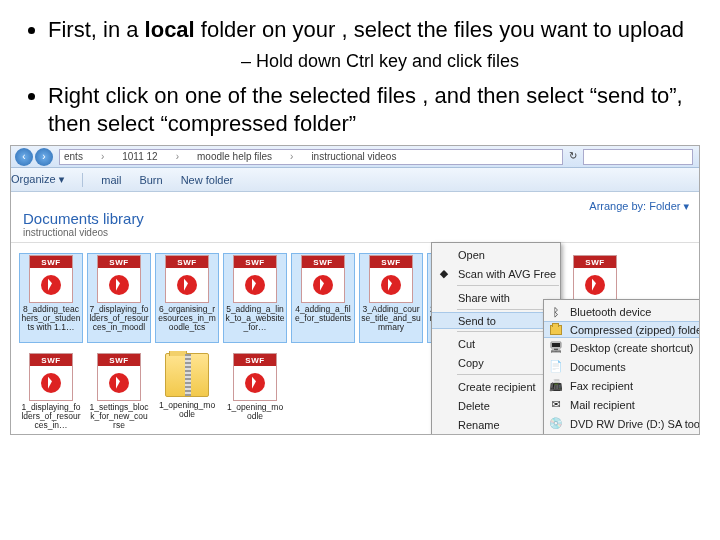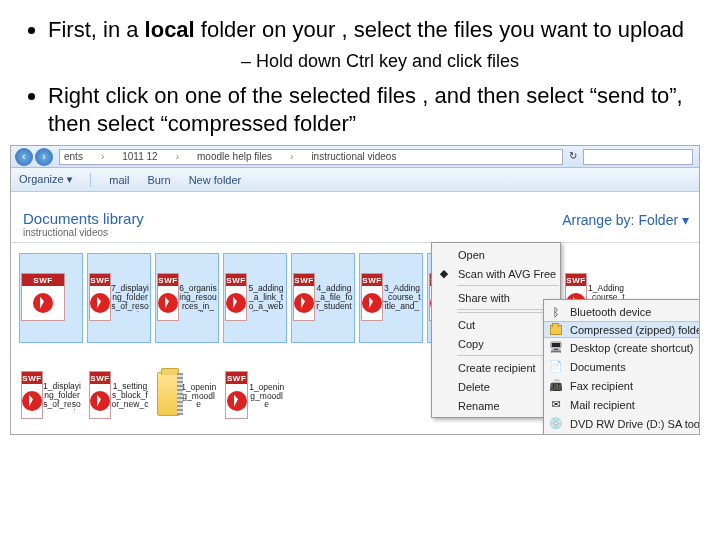--- a/index.html
+++ b/index.html
@@ -14,30 +14,30 @@
 
   .screenshot { position:relative; margin:8px 10px 0 10px; height:290px; width:690px; border:1px solid #aaa; background:#fff; overflow:hidden; font-family:"Segoe UI",Tahoma,sans-serif; }
 
   .navbar { height:22px; background:linear-gradient(#e9f1fb,#d4e4f7); border-bottom:1px solid #a9c0db; display:flex; align-items:center; font-size:10px; color:#333; padding:0 4px; }
   .navbtn { width:18px; height:18px; border-radius:9px; background:radial-gradient(#6faeea,#2b6cb3); margin-right:2px; display:flex; align-items:center; justify-content:center; color:#fff; font-size:10px; }
   .breadcrumb { flex:1; height:16px; border:1px solid #aac; background:#fff; margin:0 4px; display:flex; align-items:center; padding:0 4px; gap:16px; color:#444; }
   .breadcrumb .sep::after { content:"›"; color:#888; margin:0 2px; }
   .searchbox { width:110px; height:16px; border:1px solid #aac; background:#fff; margin-right:2px; }
   .navicons span { display:inline-block; width:14px; height:14px; margin-left:2px; }
 
-  .toolbar { height:24px; background:linear-gradient(#f0f6fd,#dce8f6); border-bottom:1px solid #b7cadf; display:flex; align-items:center; font-size:11px; color:#2a4d7c; padding:0 8px; gap:18px; }
+  .toolbar { height:24px; background:linear-gradient(#f0f6fd,#dce8f6); border-bottom:1px solid #b7cadf; display:flex; align-items:center; font-size:11px; color:#2a4d7c; padding:0 0; gap:18px; }
   .toolbar span.sep { width:1px; height:14px; background:#b0c4dc; }
 
   .libheader { padding:18px 12px 4px 12px; border-bottom:1px solid #ddd; }
   .libtitle { font-size:15px; color:#2a63b3; }
   .libsub { font-size:10px; color:#666; }
-  .arrange { position:absolute; right:10px; top:54px; font-size:14px; color:#2a63b3;margin-top:12px; }
+  .arrange { position:absolute; right:10px; top:54px; font-size:11px; color:#2a63b3; }
 
   .filegrid { padding:8px 6px; display:flex; flex-wrap:wrap; align-content:flex-start; gap:0; }
-  .file { width:64px; height:90px; margin:2px 2px 6px 2px; display:flex; flex-direction:row; align-items:center; font-size:8.5px; color:#222; text-align:center; overflow:hidden; padding:2px; }
+  .file { width:64px; height:90px; margin:2px 2px 6px 2px; display:flex; flex-direction:column; align-items:center; font-size:8.5px; color:#222; text-align:center; overflow:hidden; padding:2px; }
   .file.selected { background:#cfe6fb; border:1px solid #7fb8ec; padding:1px; }
   .swf-icon { width:44px; height:48px; border:1px solid #c99; background:#fff; position:relative; margin-bottom:2px; display:flex; flex-direction:column; }
   .swf-band { height:12px; background:#b22; color:#fff; font-size:8px; font-weight:bold; display:flex; align-items:center; justify-content:center; letter-spacing:0.5px; }
   .swf-body { flex:1; display:flex; align-items:center; justify-content:center; }
   .flash-symbol { width:20px; height:20px; border-radius:50%; background:#d22; position:relative; }
   .flash-symbol::after { content:""; position:absolute; left:7px; top:3px; width:0; height:0; border-left:4px solid #fff; border-top:6px solid transparent; border-bottom:6px solid transparent; transform:skewY(-20deg); }
   .folder-icon { width:44px; height:44px; background:linear-gradient(#ffe490,#f2c94c); border:1px solid #caa53a; border-radius:2px; position:relative; margin-bottom:4px; }
   .folder-icon::before { content:""; position:absolute; top:-5px; left:3px; width:16px; height:6px; background:#f2d06b; border:1px solid #caa53a; border-bottom:none; border-radius:2px 2px 0 0; }
   .zip-band { position:absolute; top:0; bottom:0; left:19px; width:6px; background:repeating-linear-gradient(#999 0 2px,#ddd 2px 4px); }
   .file .label { line-height:1.05; word-break:break-all; max-height:28px; overflow:hidden; }
@@ -106,20 +106,21 @@
 
   <div class="filegrid">
 
     <div class="file selected">
         <div class="swf-icon">
           <div class="swf-band">SWF</div>
           <div class="swf-body">
             <div class="flash-symbol"></div>
           </div>
         </div>
+        <div class="label">8_adding_teachers_or_students with 1.1…</div>
       </div>
     <div class="file selected">
         <div class="swf-icon">
           <div class="swf-band">SWF</div>
           <div class="swf-body">
             <div class="flash-symbol"></div>
           </div>
         </div>
         <div class="label">7_displaying_folders_of_resources_in_moodle…</div>
       </div>
@@ -229,20 +230,24 @@
     <div class="row">
         <span class="iconcell">◆</span>
         <span>Scan with AVG Free</span>
       </div>
     <div class="divider"></div>
     <div class="row">
         <span>Share with</span>
         <span class="arrow"></span>
       </div>
     <div class="divider"></div>
+    <div class="row hover">
+        <span>Send to</span>
+        <span class="arrow"></span>
+      </div>
     <div class="divider"></div>
     <div class="row">
         <span>Cut</span>
       </div>
     <div class="row">
         <span>Copy</span>
       </div>
     <div class="divider"></div>
     <div class="row">
         <span>Create recipient</span>

